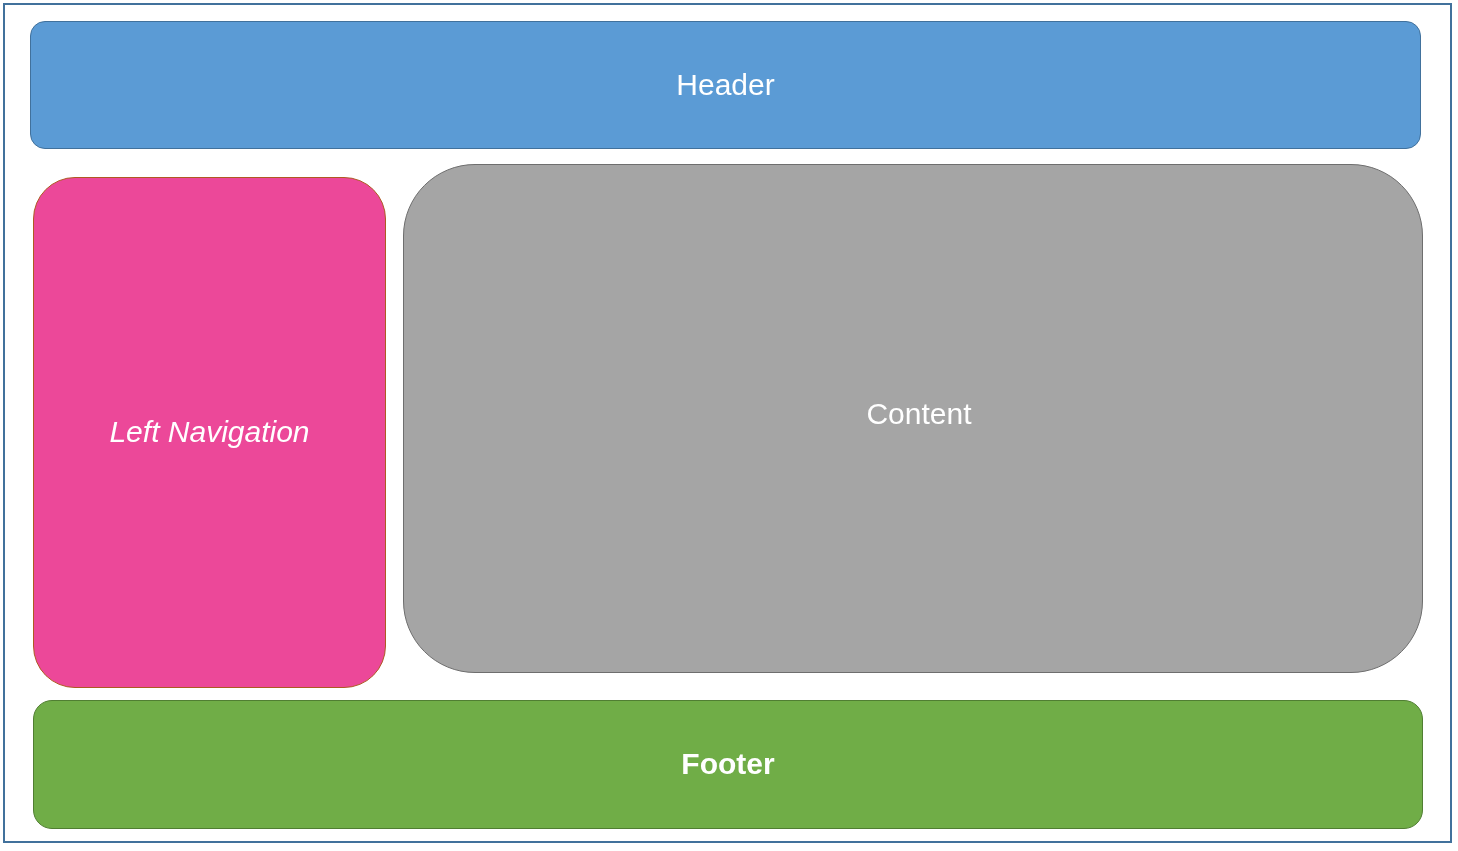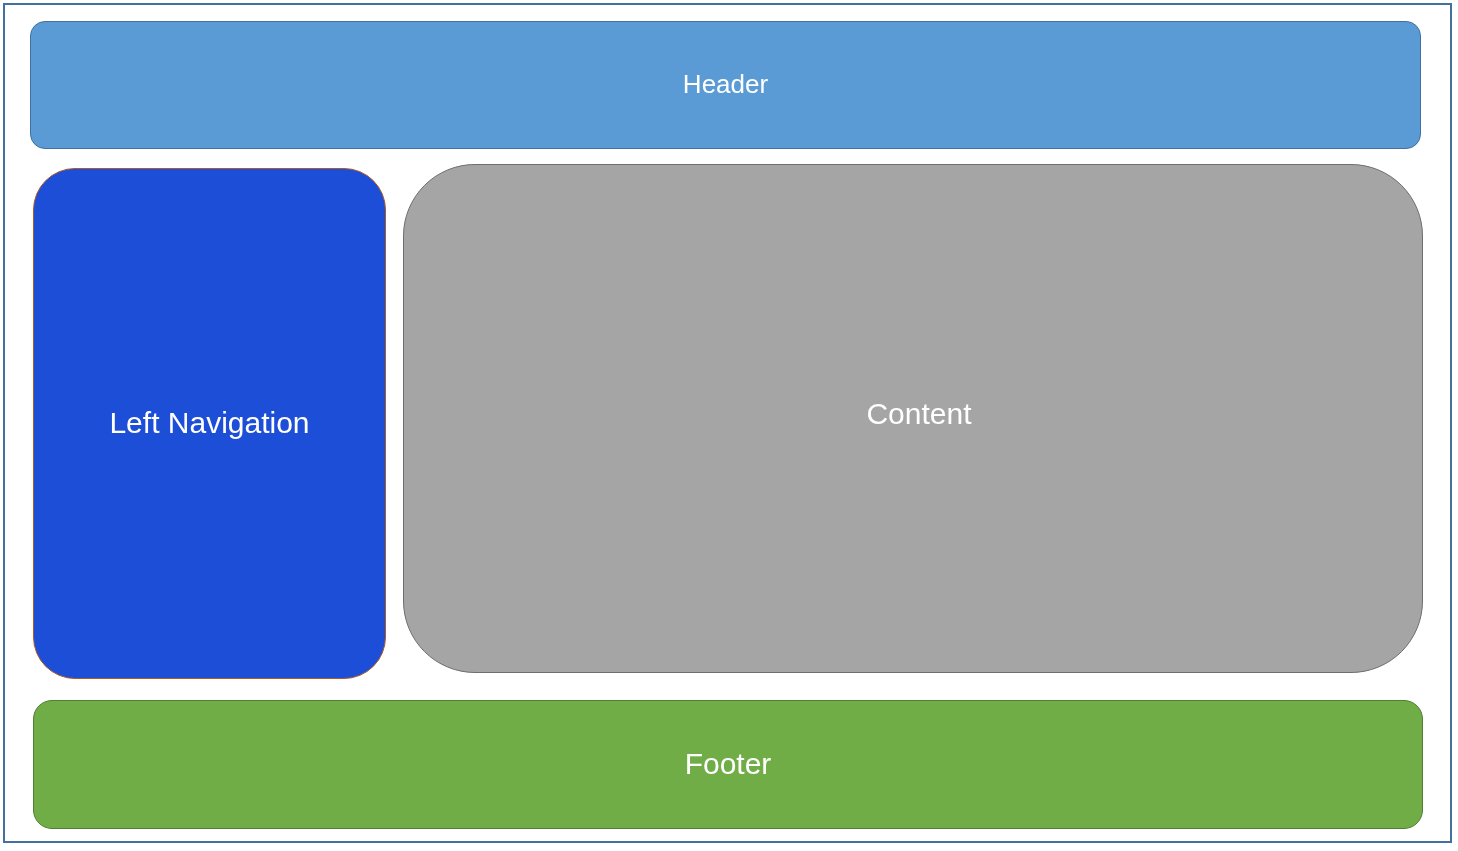--- a/index.html
+++ b/index.html
@@ -55,32 +55,33 @@
   #header-box {
     left: 30px;
     top: 21px;
     width: 1391px;
     height: 128px;
     background: #5B9BD5;
     border: 1.5px solid #41719C;
     border-radius: 15px;
   }
   #header-box .box-label {
-    font-size: 26px;
+    font-size: 30px;
   }
 
   
   #left-nav-box {
     left: 33px;
-    top: 168px;
+    top: 177px;
     width: 353px;
     height: 511px;
-    background: #1d4ed8;
+    background: #ec4899;
     border: 1.5px solid #AE5A21;
     border-radius: 42px;
+    font-style: italic;
   }
   #left-nav-box .box-label {
     font-size: 30px;
   }
 
   
   #content-box {
     left: 403px;
     top: 164px;
     width: 1020px;
@@ -102,20 +103,21 @@
     left: 33px;
     top: 700px;
     width: 1390px;
     height: 129px;
     background: #70AD47;
     border: 1.5px solid #507E32;
     border-radius: 19px;
   }
   #footer-box .box-label {
     font-size: 30px;
+    font-weight: bold;
   }
 </style>
 </head>
 <body>
 
 <div id="canvas">
 
   <div id="slide-frame"></div>
 
   <div class="box" id="header-box">

